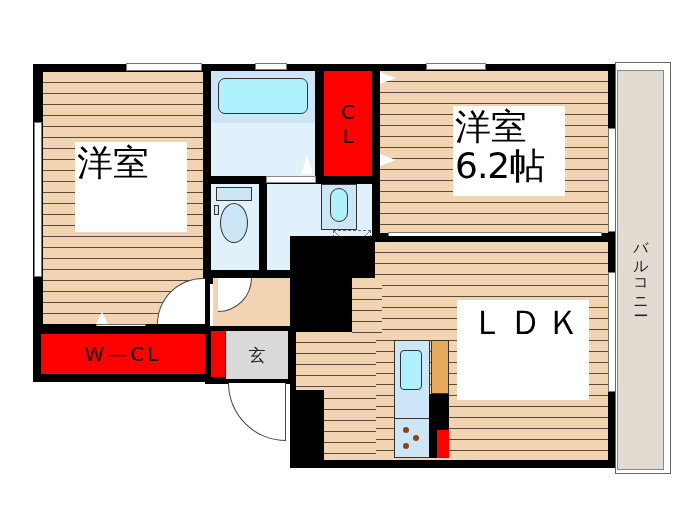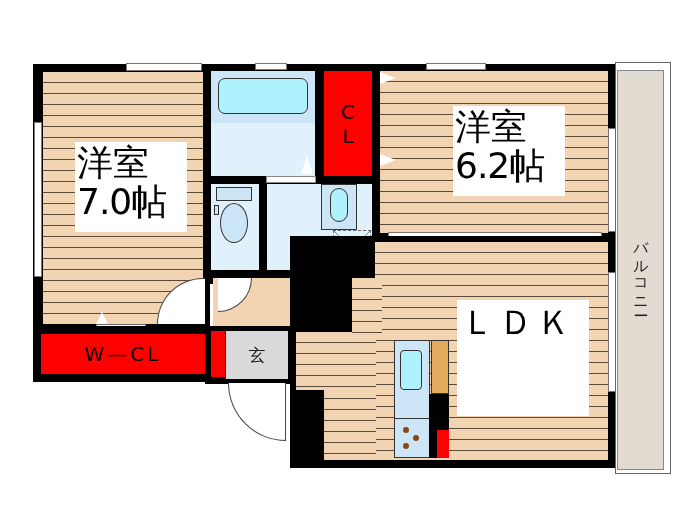--- a/index.html
+++ b/index.html
@@ -24,21 +24,20 @@
 <div class="abs wall" style="left:33px;top:64px;width:583px;height:404px;background:transparent;"></div>
 
 <div class="abs wall" style="left:33px;top:64px;width:177px;height:264px;"></div>
 <div class="abs floor" style="left:43px;top:72px;width:160px;height:252px;"></div>
 
 <div class="abs window" style="left:126px;top:63px;width:76px;height:8px;"></div>
 
 <div class="abs window" style="left:34px;top:122px;width:8px;height:155px;"></div>
 <div class="abs label-box" style="left:75px;top:142px;width:112px;height:90px;padding:2px 0 0 2px;">
   <div style="font-size:36px;">洋室</div>
-  <div style="font-size:36px;letter-spacing:-1px;">7.0帖</div>
 </div>
 
 <div class="abs" style="left:96px;top:312px;width:0;height:0;border-left:6px solid transparent;border-right:6px solid transparent;border-bottom:12px solid #fff;"></div>
 <div class="abs" style="left:96px;top:324px;width:50px;height:6px;background:#fff;border:1px solid #666;"></div>
 
 <div class="abs wall" style="left:33px;top:326px;width:180px;height:56px;"></div>
 <div class="abs red" style="left:41px;top:334px;width:164px;height:40px;display:flex;align-items:center;justify-content:center;">
   <span style="font-size:20px;color:#000;letter-spacing:3px;">W—CL</span>
 </div>
 
@@ -94,21 +93,21 @@
 
 <div class="abs" style="left:388px;top:232px;width:214px;height:6px;background:#fff;border:1px solid #777;"></div>
 
 <div class="abs wall" style="left:290px;top:236px;width:327px;height:232px;"></div>
 <div class="abs floor" style="left:375px;top:242px;width:233px;height:218px;"></div>
 <div class="abs floor" style="left:296px;top:332px;width:80px;height:58px;"></div>
 <div class="abs floor" style="left:324px;top:388px;width:52px;height:72px;"></div>
 <div class="abs floor" style="left:352px;top:278px;width:30px;height:56px;"></div>
 <div class="abs window" style="left:608px;top:272px;width:8px;height:120px;"></div>
 
-<div class="abs label-box" style="left:457px;top:300px;width:132px;height:116px;padding:4px 0 0 4px;">
+<div class="abs label-box" style="left:457px;top:300px;width:132px;height:100px;padding:4px 0 0 14px;">
   <div style="font-size:34px;letter-spacing:4px;">ＬＤＫ</div>
 </div>
 
 <div class="abs" style="left:394px;top:340px;width:36px;height:118px;background:#cce6f7;border:1px solid #333;"></div>
 <div class="abs" style="left:400px;top:350px;width:22px;height:40px;background:#aef0fb;border:1px solid #333;border-radius:4px;"></div>
 <div class="abs" style="left:394px;top:418px;width:36px;height:1px;background:#333;"></div>
 <div class="abs" style="left:403px;top:427px;width:6px;height:6px;border-radius:50%;background:#8b4513;"></div>
 <div class="abs" style="left:413px;top:435px;width:6px;height:6px;border-radius:50%;background:#8b4513;"></div>
 <div class="abs" style="left:403px;top:443px;width:6px;height:6px;border-radius:50%;background:#8b4513;"></div>
 <div class="abs" style="left:431px;top:340px;width:18px;height:54px;background:#e2aa5a;border:1px solid #333;"></div>

